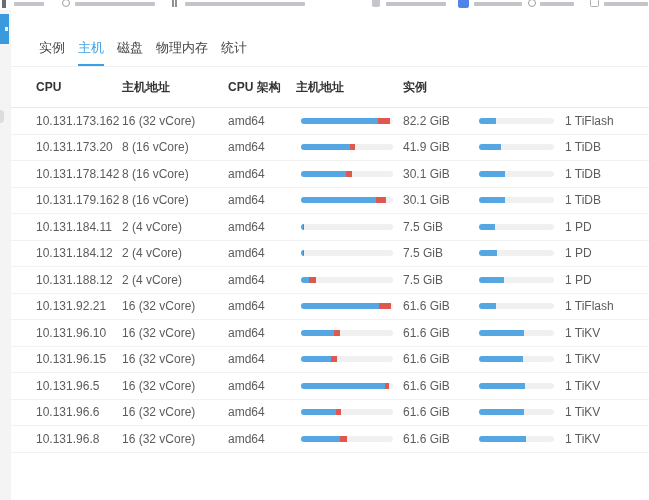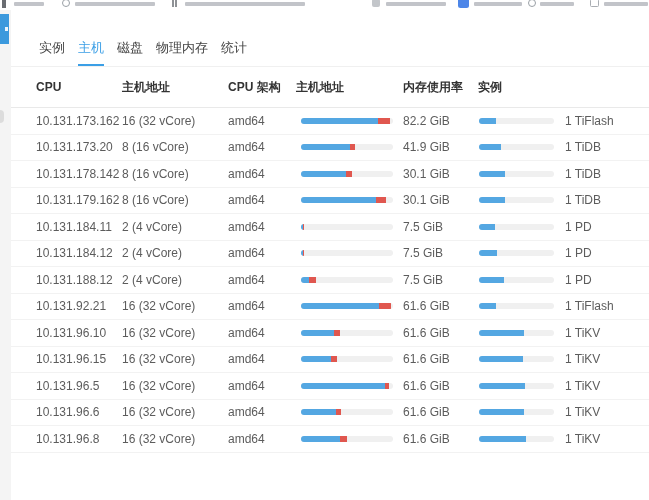--- a/index.html
+++ b/index.html
@@ -89,21 +89,20 @@
       <div class="tab">物理内存</div>
       <div class="tab">统计</div>
     </div>
 
   <div>
     <div class="grid-row thead-row" id="thead">
         <div class="hcell">CPU</div>
         <div class="hcell">主机地址</div>
         <div class="hcell">CPU 架构</div>
         <div class="hcell">主机地址</div>
-        <div class="hcell">内存使用率</div>
         <div class="hcell">实例</div>
       </div>
     <div id="tbody">
         <div class="grid-row trow">
           <div class="cell">10.131.173.162</div>
           <div class="cell">16 (32 vCore)</div>
           <div class="cell">amd64</div>
           <div class="bar-wrap">
             <div class="track cpu">
               <div class="seg blue" style="width: 84%;"></div>

